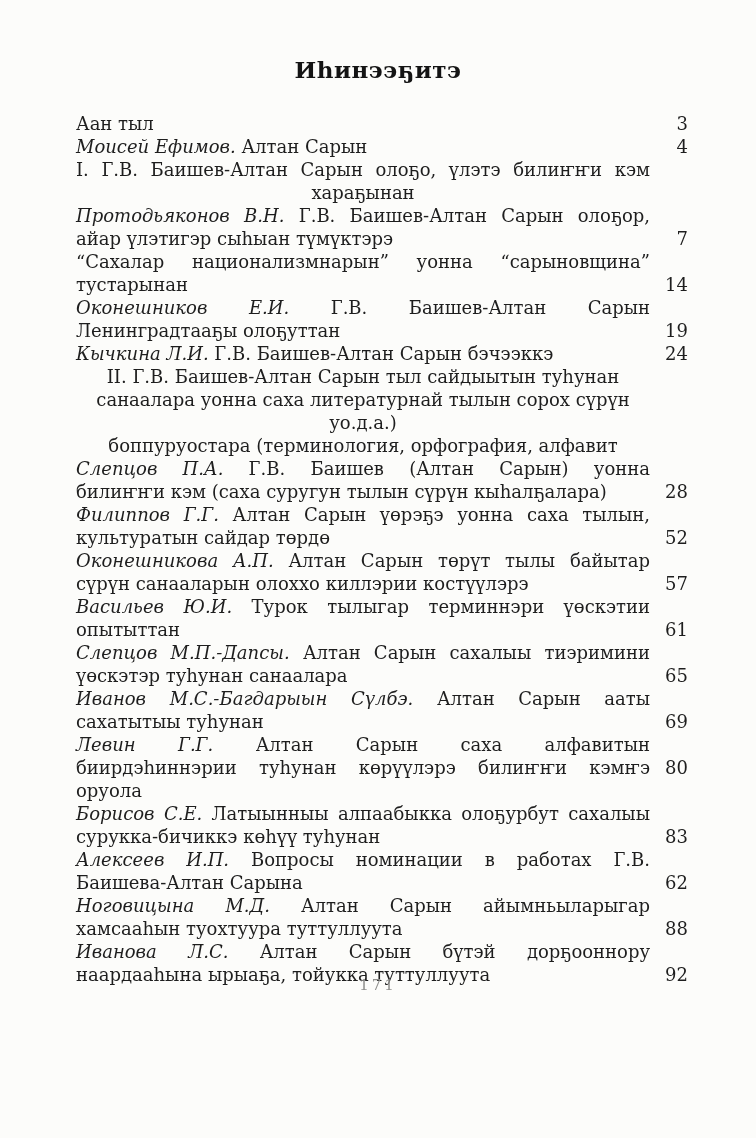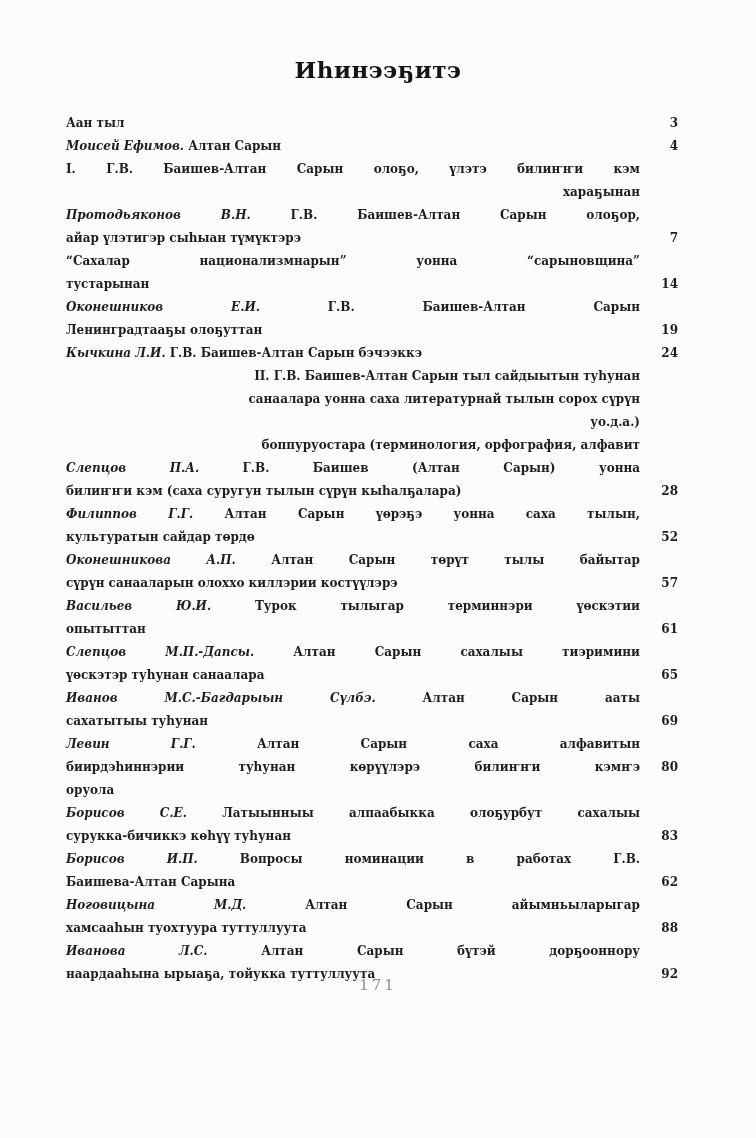--- a/index.html
+++ b/index.html
@@ -20,35 +20,34 @@
     width: 100%;
     text-align: center;
     font-size: 23px;
     font-weight: bold;
     letter-spacing: 0.5px;
     color: #141414;
   }
   .toc {
     position: absolute;
     top: 112px;
-    left: 66px;
+    left: 76px;
     width: 574px;
-    font-size: 12px;
+    font-size: 18px;
     line-height: 23px;
-    font-weight: bold;
   }
   .entry { width: 100%; }
   .line {
     position: relative;
     min-height: 23px;
     white-space: normal;
   }
   .line.justify { text-align: justify; text-align-last: justify; }
   .line.left   { text-align: left; }
-  .line.center { text-align: right; }
+  .line.center { text-align: center; }
   .line i { font-style: italic; }
   .pagenum {
     position: absolute;
     right: -38px;
     bottom: 0;
     width: 38px;
     text-align: right;
     font-style: normal;
     text-align-last: right;
   }
@@ -127,21 +126,21 @@
       <div class="entry">
         <div class="line justify"><i>Левин Г.Г.</i> Алтан Сарын саха алфавитын</div>
         <div class="line justify">биирдэһиннэрии туһунан көрүүлэрэ билиҥҥи кэмҥэ<span class="pagenum">80</span></div>
         <div class="line left">оруола</div>
       </div>
       <div class="entry">
         <div class="line justify"><i>Борисов С.Е.</i> Латыынныы алпаабыкка олоҕурбут сахалыы</div>
         <div class="line left">сурукка-бичиккэ көһүү туһунан<span class="pagenum">83</span></div>
       </div>
       <div class="entry">
-        <div class="line justify"><i>Борисов И.П.</i> Вопросы номинации в работах Г.В.</div>
+        <div class="line justify"><i>Алексеев И.П.</i> Вопросы номинации в работах Г.В.</div>
         <div class="line left">Баишева-Алтан Сарына<span class="pagenum">62</span></div>
       </div>
       <div class="entry">
         <div class="line justify"><i>Ноговицына М.Д.</i> Алтан Сарын айымньыларыгар</div>
         <div class="line left">хамсааһын туохтуура туттуллуута<span class="pagenum">88</span></div>
       </div>
       <div class="entry">
         <div class="line justify"><i>Иванова Л.С.</i> Алтан Сарын бүтэй дорҕооннору</div>
         <div class="line left">наардааһына ырыаҕа, тойукка туттуллуута<span class="pagenum">92</span></div>
       </div>

